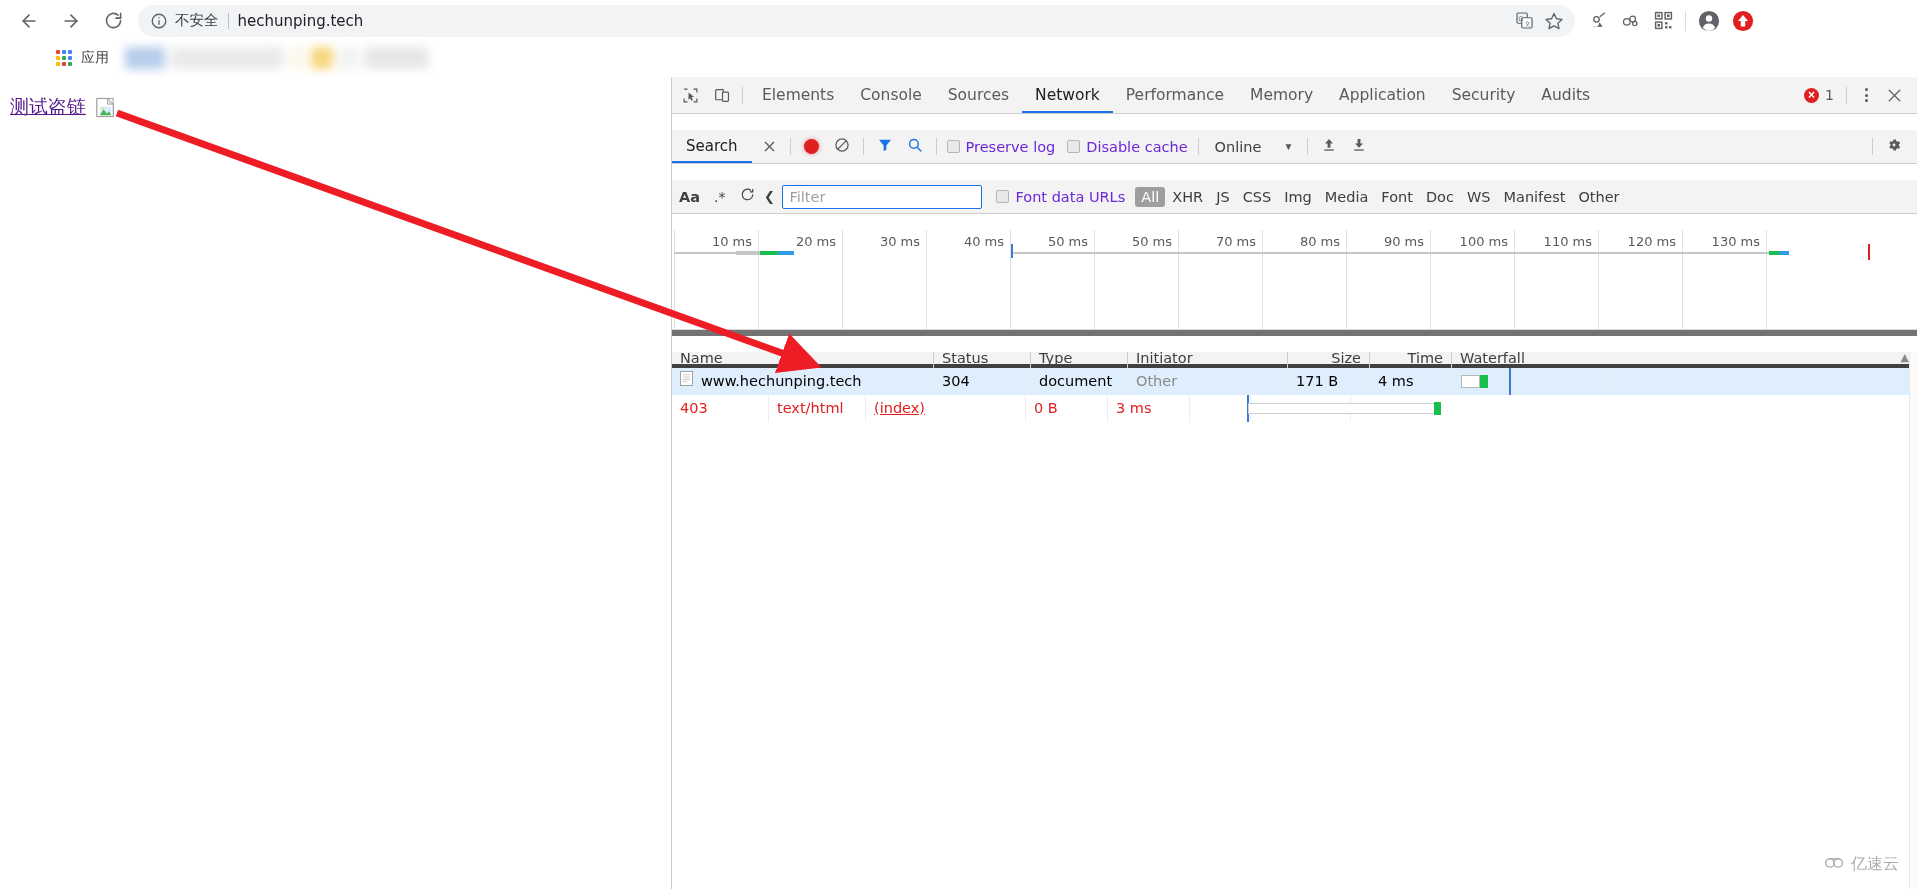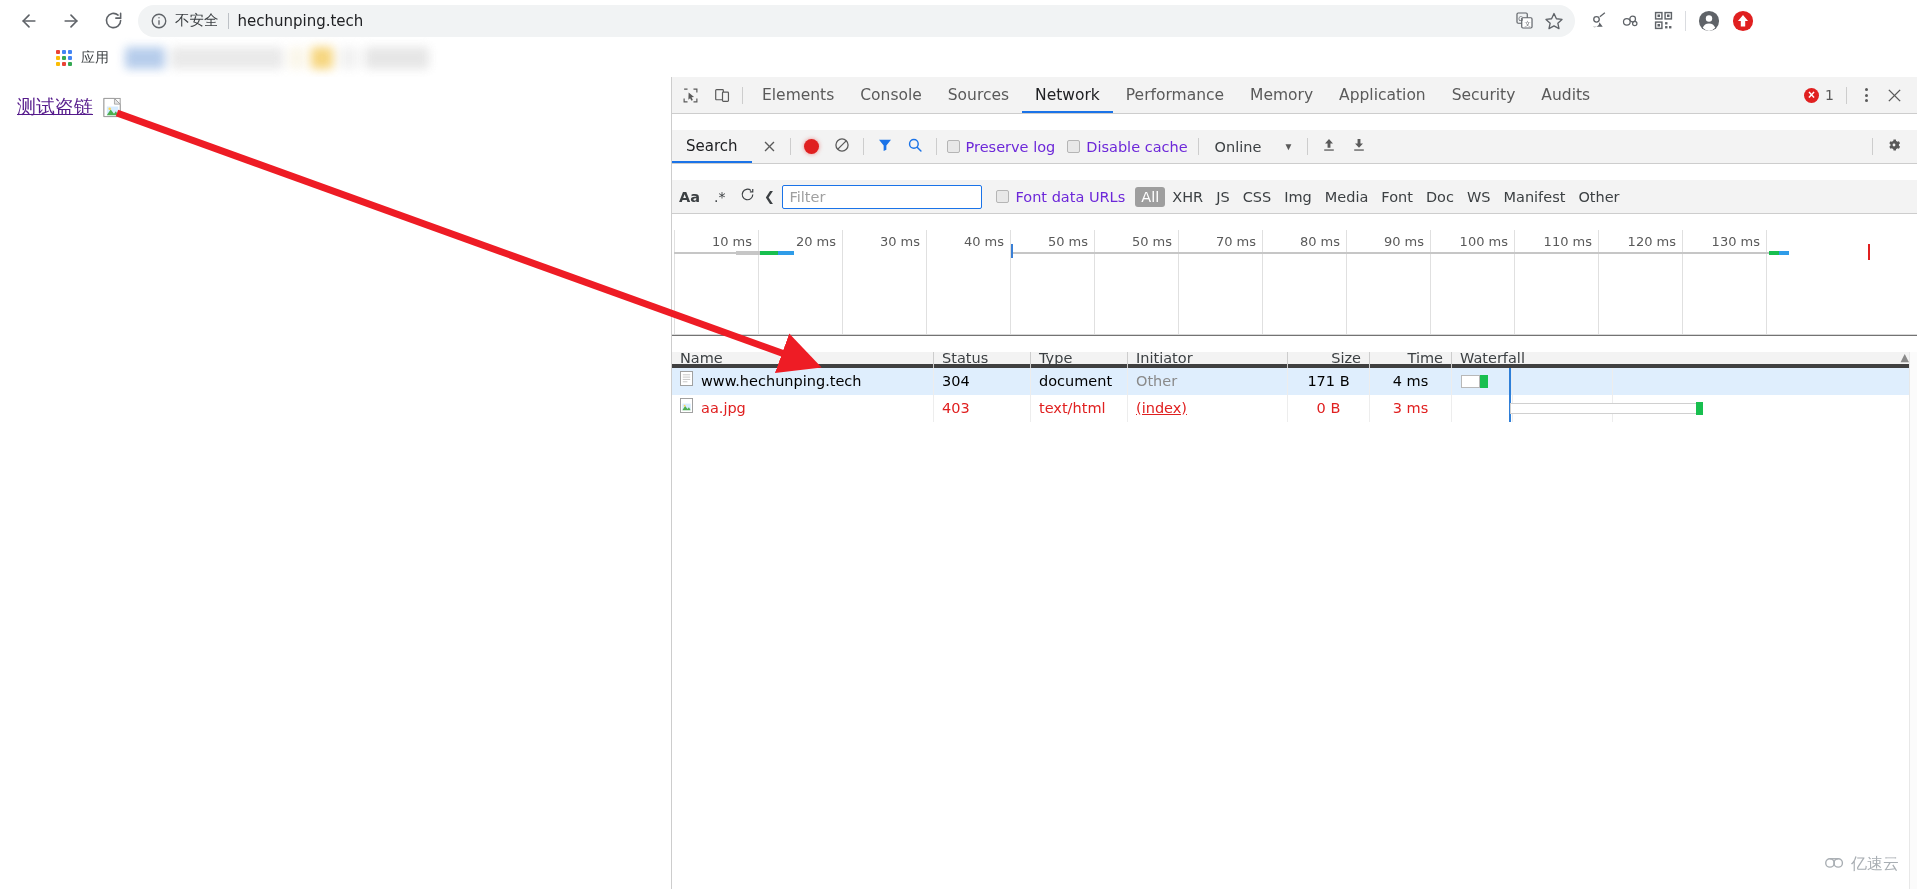--- a/index.html
+++ b/index.html
@@ -75,21 +75,21 @@
   .apps-label { font-size: 14px; color: #3c4043; margin-left: 9px; font-family:"DejaVu Sans", sans-serif; }
 
   .blur-bm {
     margin-left: 16px; height: 24px; display: flex; align-items: center;
     filter: blur(5px); opacity: 0.85;
   }
   .bm-chip { height: 22px; border-radius: 2px; margin-right: 6px; }
 
   
   .page-area {
-    position: absolute; left: 12px; top: 77px; width: 671px; height: 812px;
+    position: absolute; left: 5px; top: 77px; width: 671px; height: 812px;
     background: #ffffff; overflow: hidden;
   }
   .page-link-row { position: absolute; left: 5px; top: 17px; display: flex; align-items: center; }
   .page-link {
     color: #551a8b; text-decoration: underline; font-size: 19px;
     font-family: "DejaVu Sans", sans-serif; cursor: pointer;
   }
   .broken-img { width: 21px; height: 21px; margin-left: 10px; position: relative; }
 
   
@@ -171,21 +171,21 @@
   .type-filters { display: flex; align-items: center; margin-left: 10px; gap: 1px; }
   .type-chip {
     font-size: 14.5px; color: #3c4043; padding: 2px 6px; border-radius: 3px;
     white-space: nowrap; font-family:"DejaVu Sans", sans-serif;
   }
   .type-chip.sel { background: #9e9e9e; color: #ffffff; }
 
   
   .overview {
     height: 106px; min-height: 106px; position: relative;
-    border-bottom: 1px solid #737373; background: #ffffff; overflow: hidden;
+    border-bottom: 6px solid #737373; background: #ffffff; overflow: hidden;
   }
   .ov-tick {
     position: absolute; top: 0; bottom: 0; width: 1px; background: #e0e0e0;
   }
   .ov-label {
     position: absolute; top: 4px; font-size: 13px; color: #5a5a5a;
     transform: translateX(-100%); padding-right: 6px;
     font-family:"DejaVu Sans", sans-serif; white-space: nowrap;
   }
   .ov-baseline { position: absolute; left: 0; right: 0; height: 1px; background: #d8d8d8; }
@@ -205,21 +205,21 @@
   .tr {
     display: flex; height: 27px; align-items: center;
     font-size: 14.5px; border-bottom: 1px solid transparent;
   }
   .tr.sel { background: #dfeefd; }
   .td {
     padding: 0 8px; height: 27px; line-height: 27px;
     border-right: 1px solid #ededed; overflow: hidden; white-space: nowrap;
     font-family:"DejaVu Sans", sans-serif;
   }
-  .td.right { text-align: center; }
+  .td.right { text-align: left; }
   .name-cell { display: flex; align-items: center; gap: 8px; }
   .row-err .td { color: #e02020; }
   .init-link { color: #1a73e8; text-decoration: underline; }
   .row-err .init-link { color: #e02020; }
   .dim { color: #8a8a8a; }
 
   .wf-area { position: relative; height: 27px; flex: 1 1 auto; overflow: hidden; }
   .wf-grid { position: absolute; top: 0; bottom: 0; width: 1px; background: #ededed; }
   .wf-blue { position: absolute; top: 0; bottom: 0; width: 1.5px; background: #2f7fd8; }
   .wf-bar { position: absolute; top: 7px; height: 13px; }
@@ -627,33 +627,20 @@
       <div class="wf-area">
         <div class="wf-grid" style="left:60px"></div>
         <div class="wf-grid" style="left:160px"></div>
         <div class="wf-blue" style="left:57px"></div>
         <div class="wf-bar wf-wait" style="left:9px;width:19px"></div>
         <div class="wf-bar wf-dl" style="left:28px;width:8px"></div>
       </div>
     </div>
 
     <div class="tr row-err">
-      <div class="td" style="width:262px">
-        <span class="name-cell">
-          <span>
-            <svg width="13" height="15" viewBox="0 0 14 16">
-                <rect x="0.5" y="0.5" width="13" height="15" fill="#fff" stroke="#9a9a9a"></rect>
-                <rect x="2.5" y="6" width="9" height="7" fill="#d6ecff"></rect>
-                <path d="M2.5 13l3-4.5 2.6 3.4 1.5-1.9 1.9 3z" fill="#4caf50"></path>
-                <circle cx="5" cy="8.2" r="1" fill="#ffd54f"></circle>
-              </svg>
-          </span>
-          <span>aa.jpg</span>
-        </span>
-      </div>
       <div class="td" style="width:97px">403</div>
       <div class="td" style="width:97px">text/html</div>
       <div class="td" style="width:160px">
         <span class="init-link">(index)</span>
       </div>
       <div class="td right" style="width:82px">0 B</div>
       <div class="td right" style="width:82px">3 ms</div>
       <div class="wf-area">
         <div class="wf-grid" style="left:60px"></div>
         <div class="wf-grid" style="left:160px"></div>

